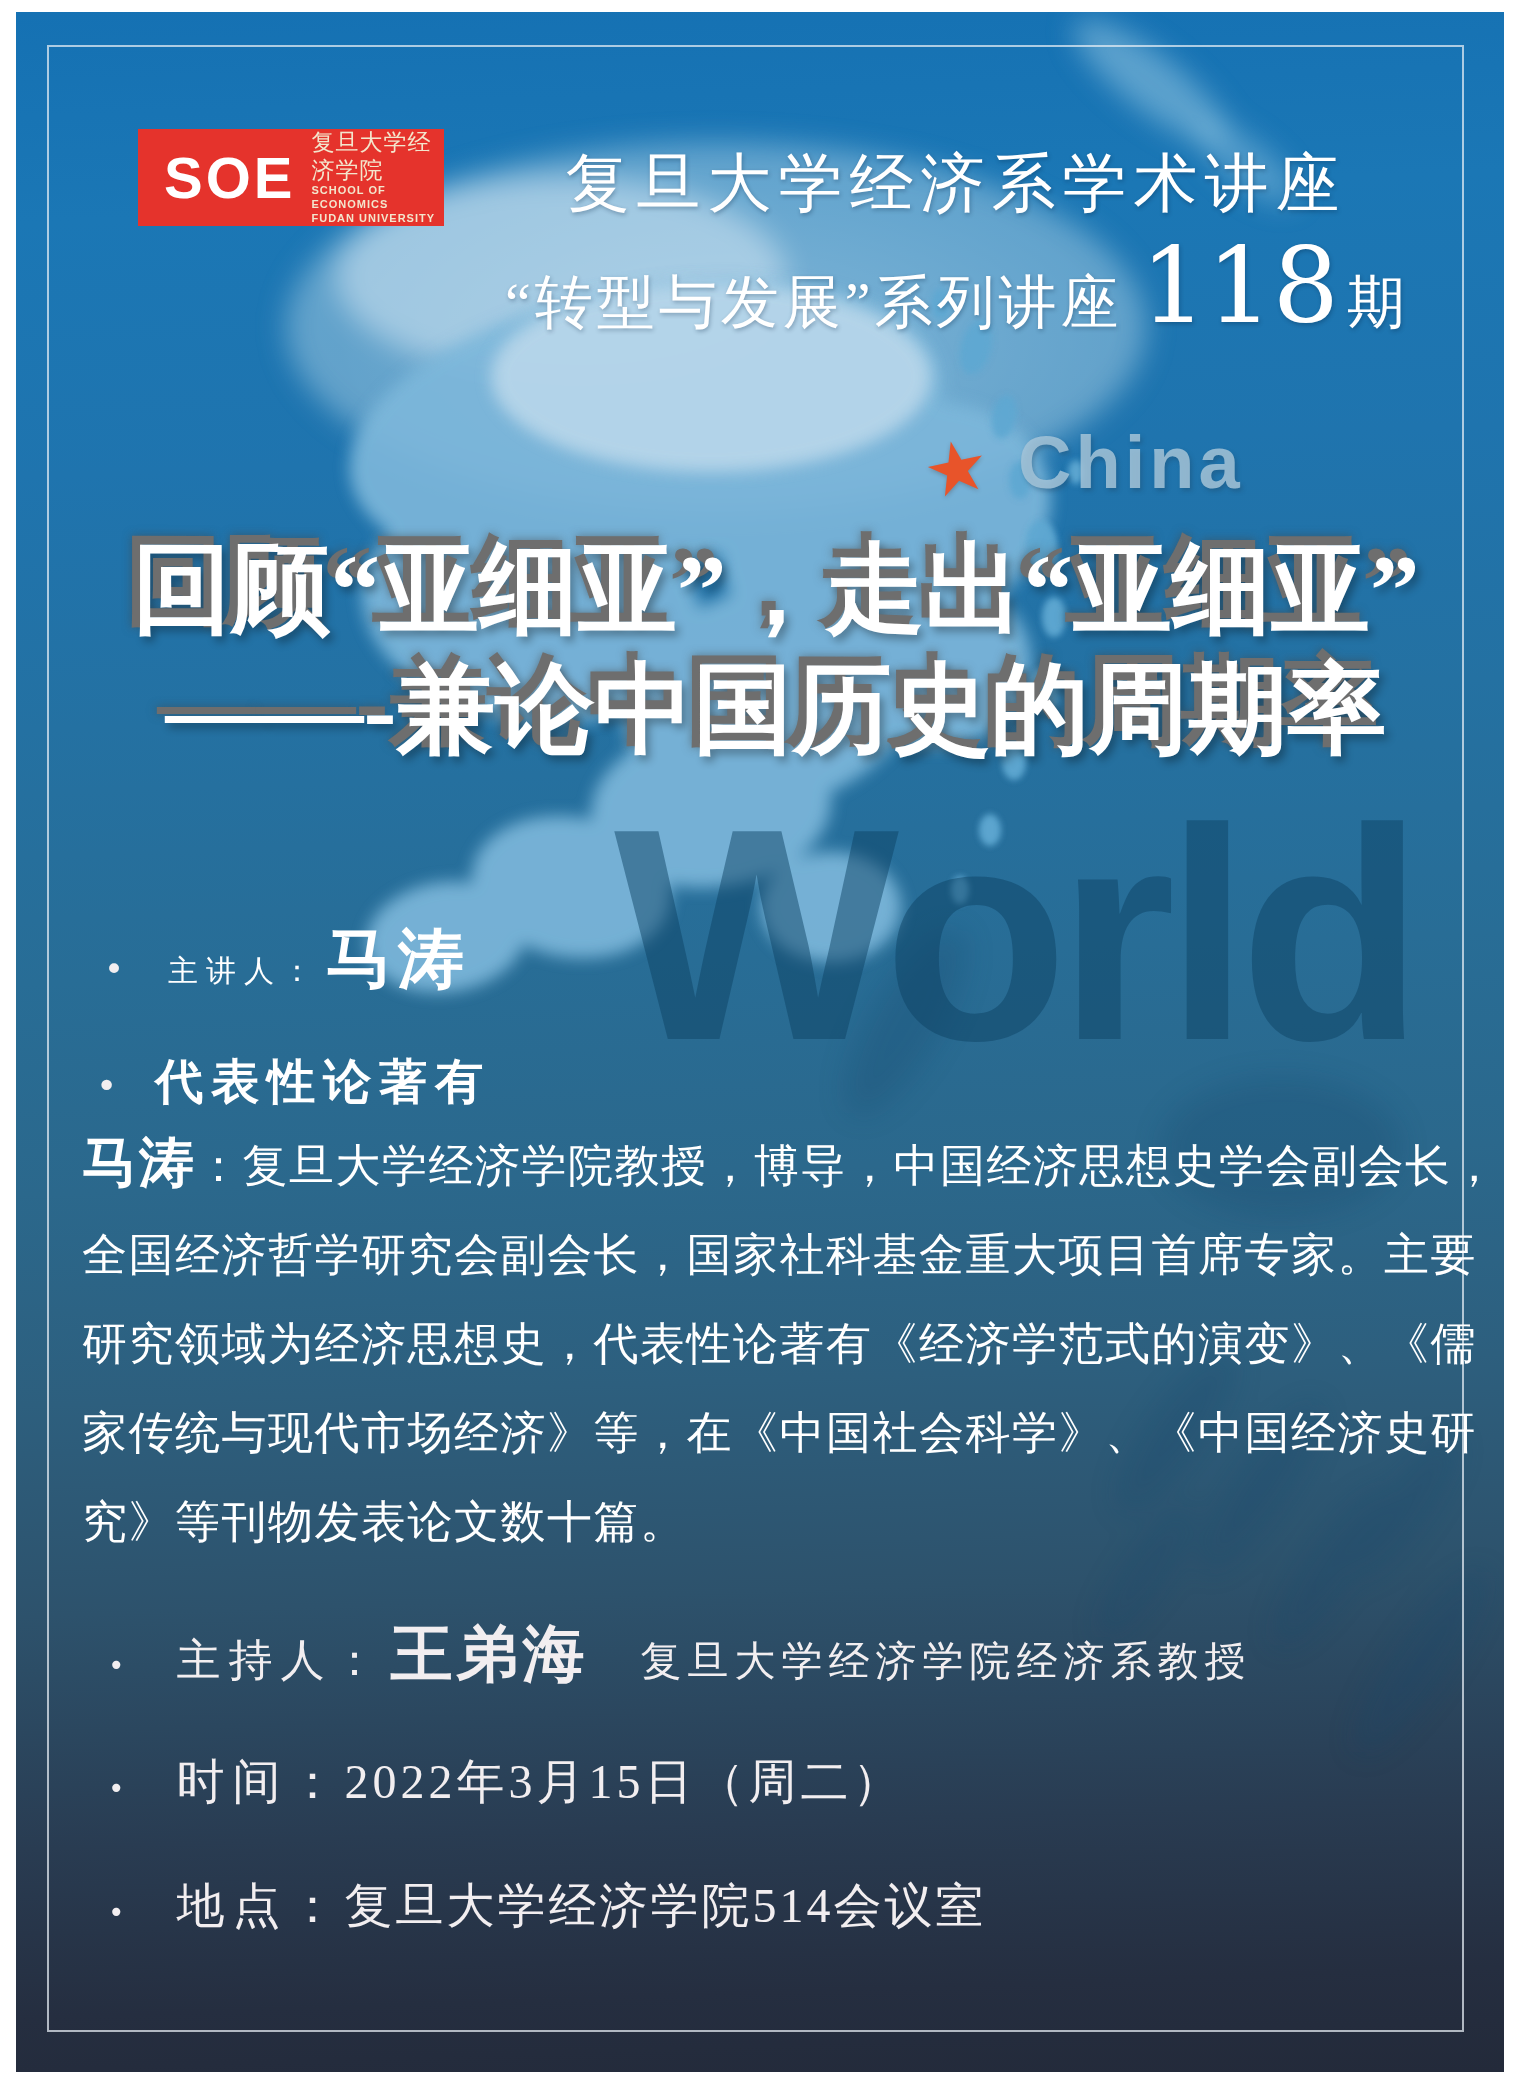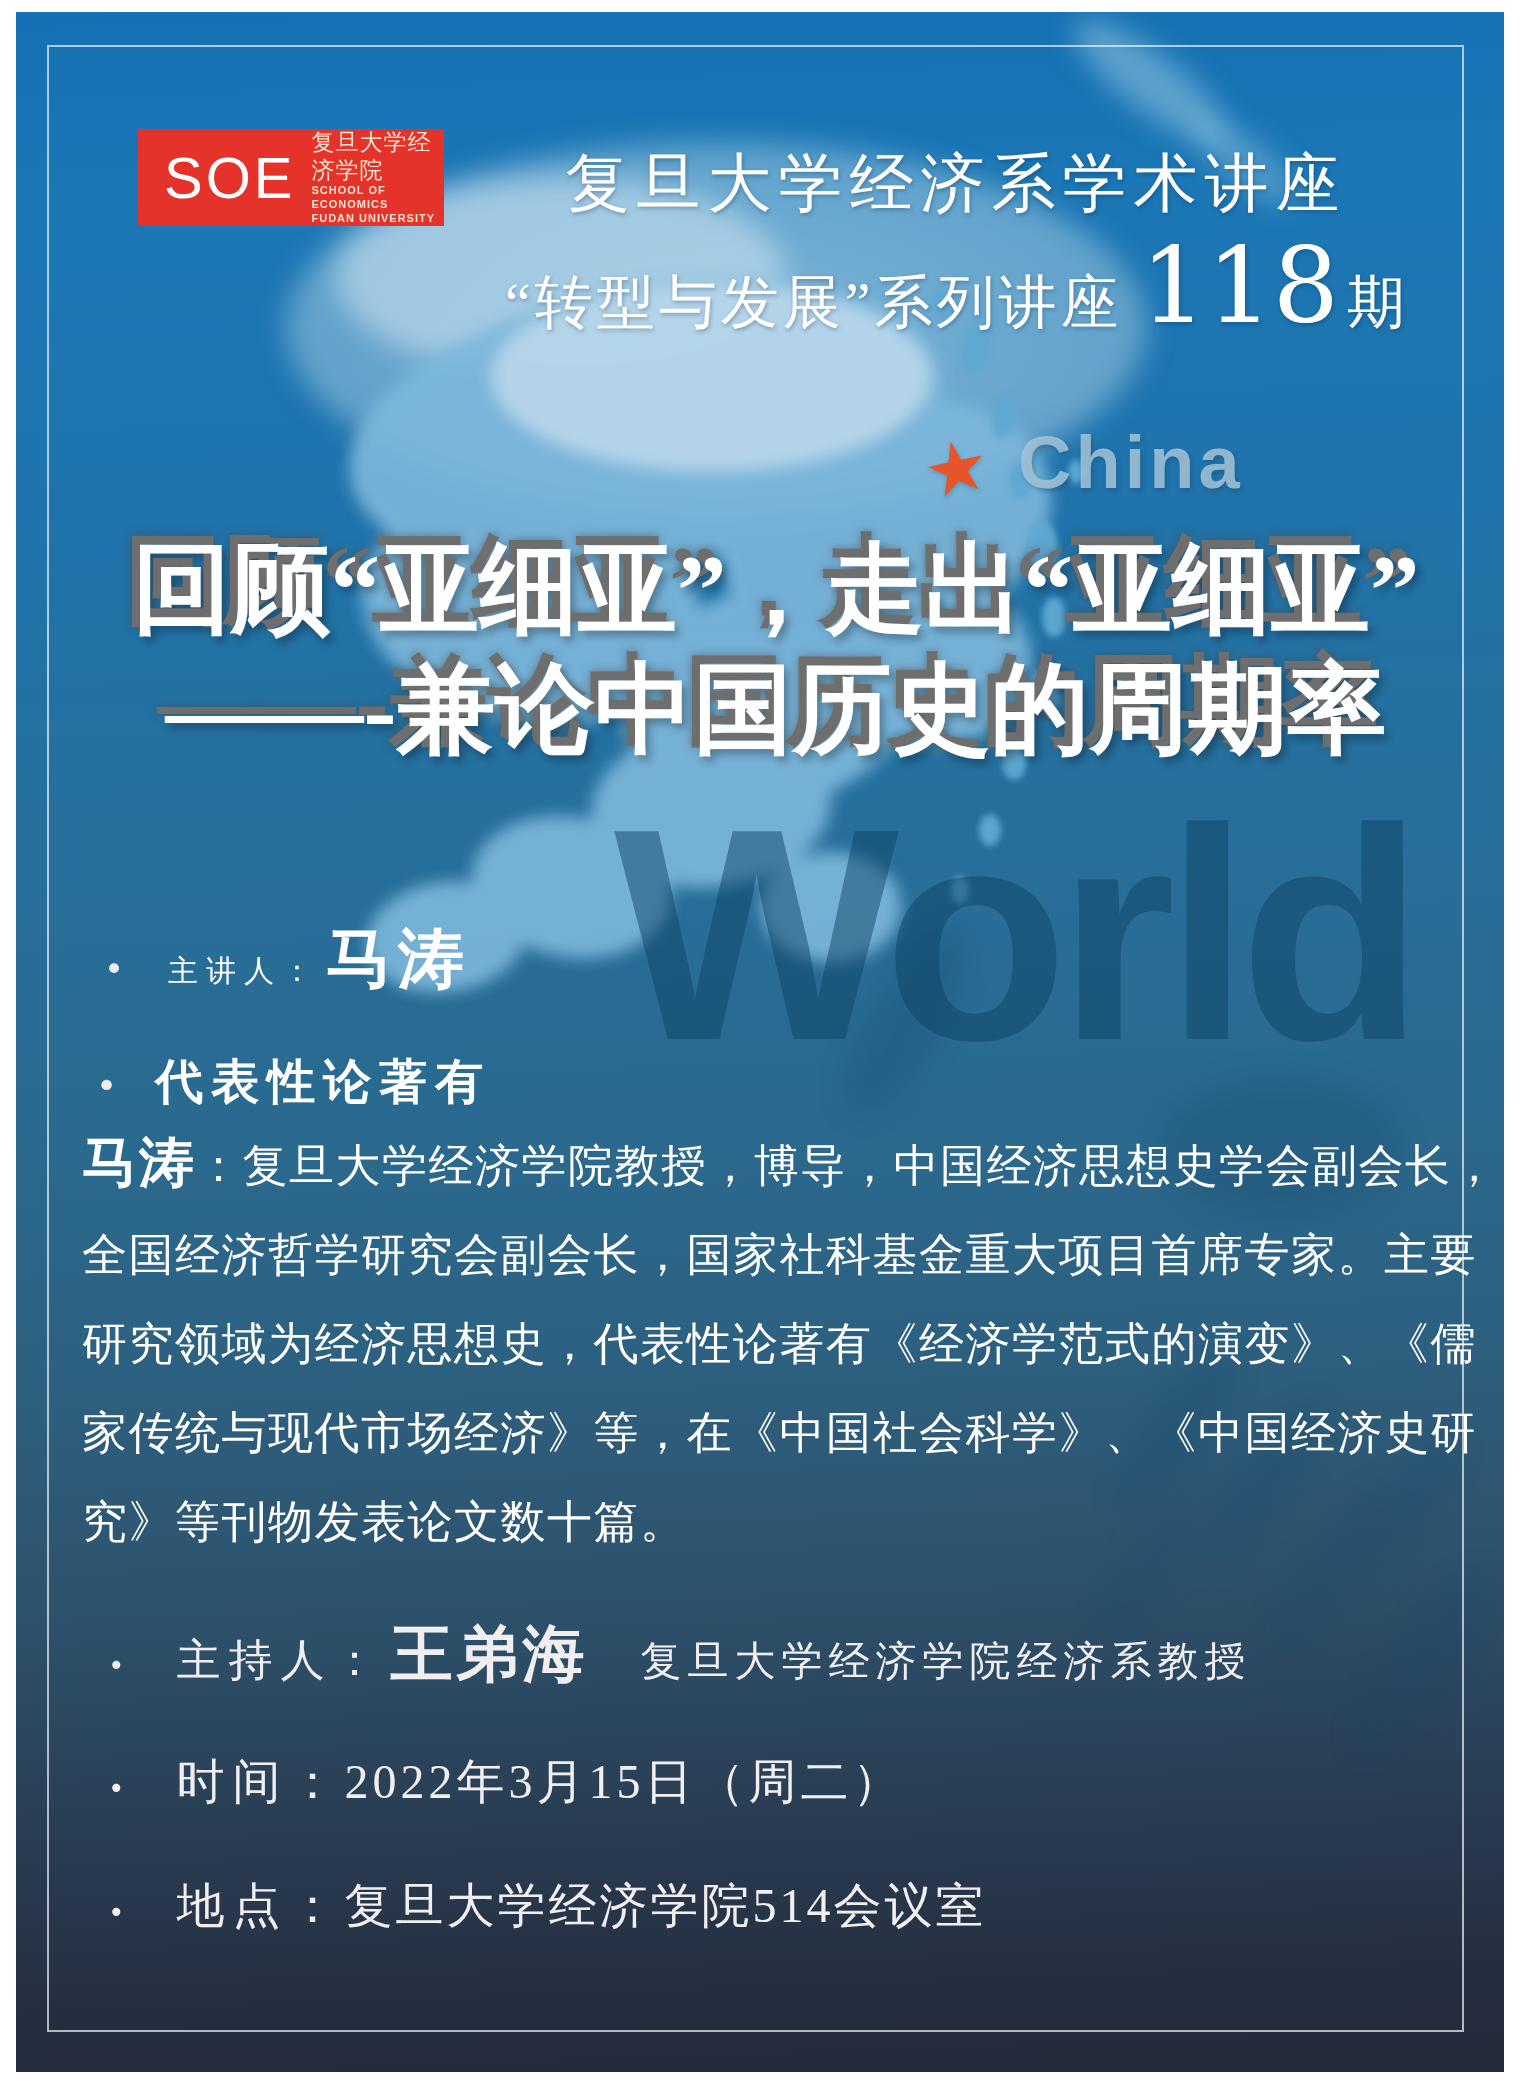--- a/index.html
+++ b/index.html
@@ -35,21 +35,21 @@
     font-size:72px;color:#e8542a;transform:rotate(-12deg);
     text-shadow:0 2px 4px rgba(60,20,0,0.25);
     font-family:"DejaVu Sans",sans-serif;line-height:1;
   }
   .logo{
     position:absolute;left:122px;top:117px;width:306px;height:97px;z-index:3;
     background:#e5332c;display:flex;align-items:center;padding-left:26px;box-sizing:border-box;
   }
   .logo-acronym{
     font-family:"Liberation Sans","DejaVu Sans",sans-serif;
-    font-weight:normal;font-size:58px;color:#ffffff;letter-spacing:3px;line-height:1;
+    font-weight:bold;font-size:58px;color:#ffffff;letter-spacing:3px;line-height:1;
   }
   .logo-col{margin-left:16px;color:#f3e6cd;}
   .logo-cn{font-size:23px;letter-spacing:1px;line-height:1.2;font-family:"Liberation Serif",serif;}
   .logo-en{font-size:11px;letter-spacing:1px;line-height:1.25;font-family:"Liberation Sans",sans-serif;font-weight:bold;}
   .header{
     position:absolute;left:400px;top:0;width:1080px;z-index:3;text-align:center;color:#ffffff;
   }
   .header-line1{
     position:absolute;left:0;top:128px;width:100%;
     font-size:64px;letter-spacing:7px;white-space:nowrap;

